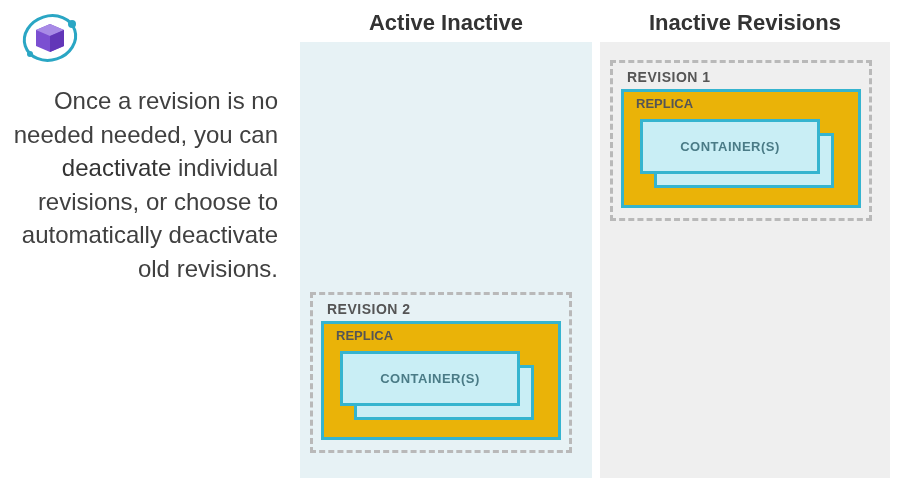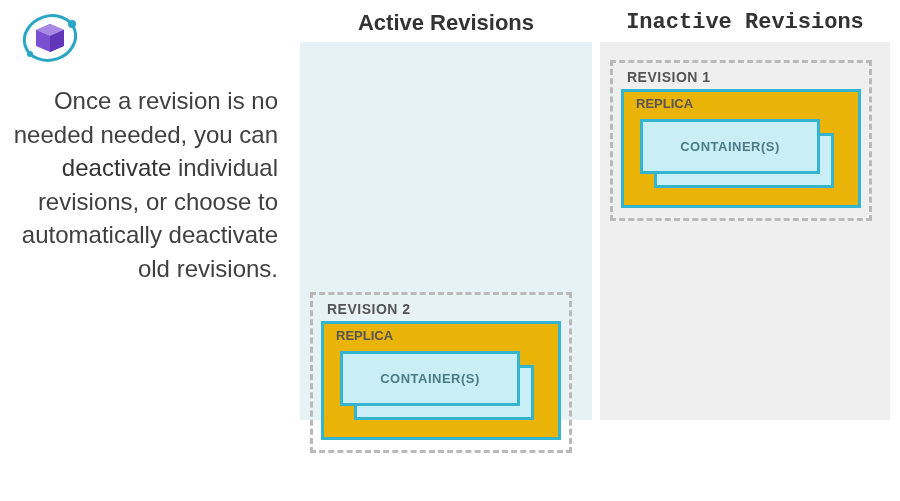--- a/index.html
+++ b/index.html
@@ -36,26 +36,26 @@
 
   .col-header {
     position: absolute;
     top: 10px;
     font-size: 22px;
     font-weight: 600;
     color: #333;
     text-align: center;
   }
   .col-header.active { left: 300px; width: 292px; }
-  .col-header.inactive { left: 600px; width: 290px; font-family: Liberation Mono, monospace; }
+  .col-header.inactive { left: 600px; width: 290px; }
 
   .panel {
     position: absolute;
     top: 42px;
-    height: 378px;
+    height: 436px;
   }
   .panel.active {
     left: 300px;
     width: 292px;
     background: #e7f2f5;
   }
   .panel.inactive {
     left: 600px;
     width: 290px;
     background: #efefef;
@@ -130,21 +130,21 @@
       <polygon points="14,0 28,6 14,12 0,6" fill="#a88ae6"></polygon>
       <polygon points="14,12 28,6 28,22 14,28" fill="#6236b8"></polygon>
     </g>
   </svg>
 </div>
 
 <div class="sidebar-text">
   <span>Once a revision is no needed needed, you can </span><b>deactivate</b><span> individual revisions, or choose to automatically deactivate old revisions.</span>
 </div>
 
-<div class="col-header active">Active Revisions</div>
+<div class="col-header active">Active Inactive</div>
 <div class="col-header inactive">Inactive Revisions</div>
 
 <div class="panel active">
   <div class="revision rev2">
     <div class="rev-label">REVISION 2</div>
     <div class="replica">
       <div class="rep-label">REPLICA</div>
       <div class="container-stack">
         <div class="container-box back"></div>
         <div class="container-box front">CONTAINER(S)</div>

